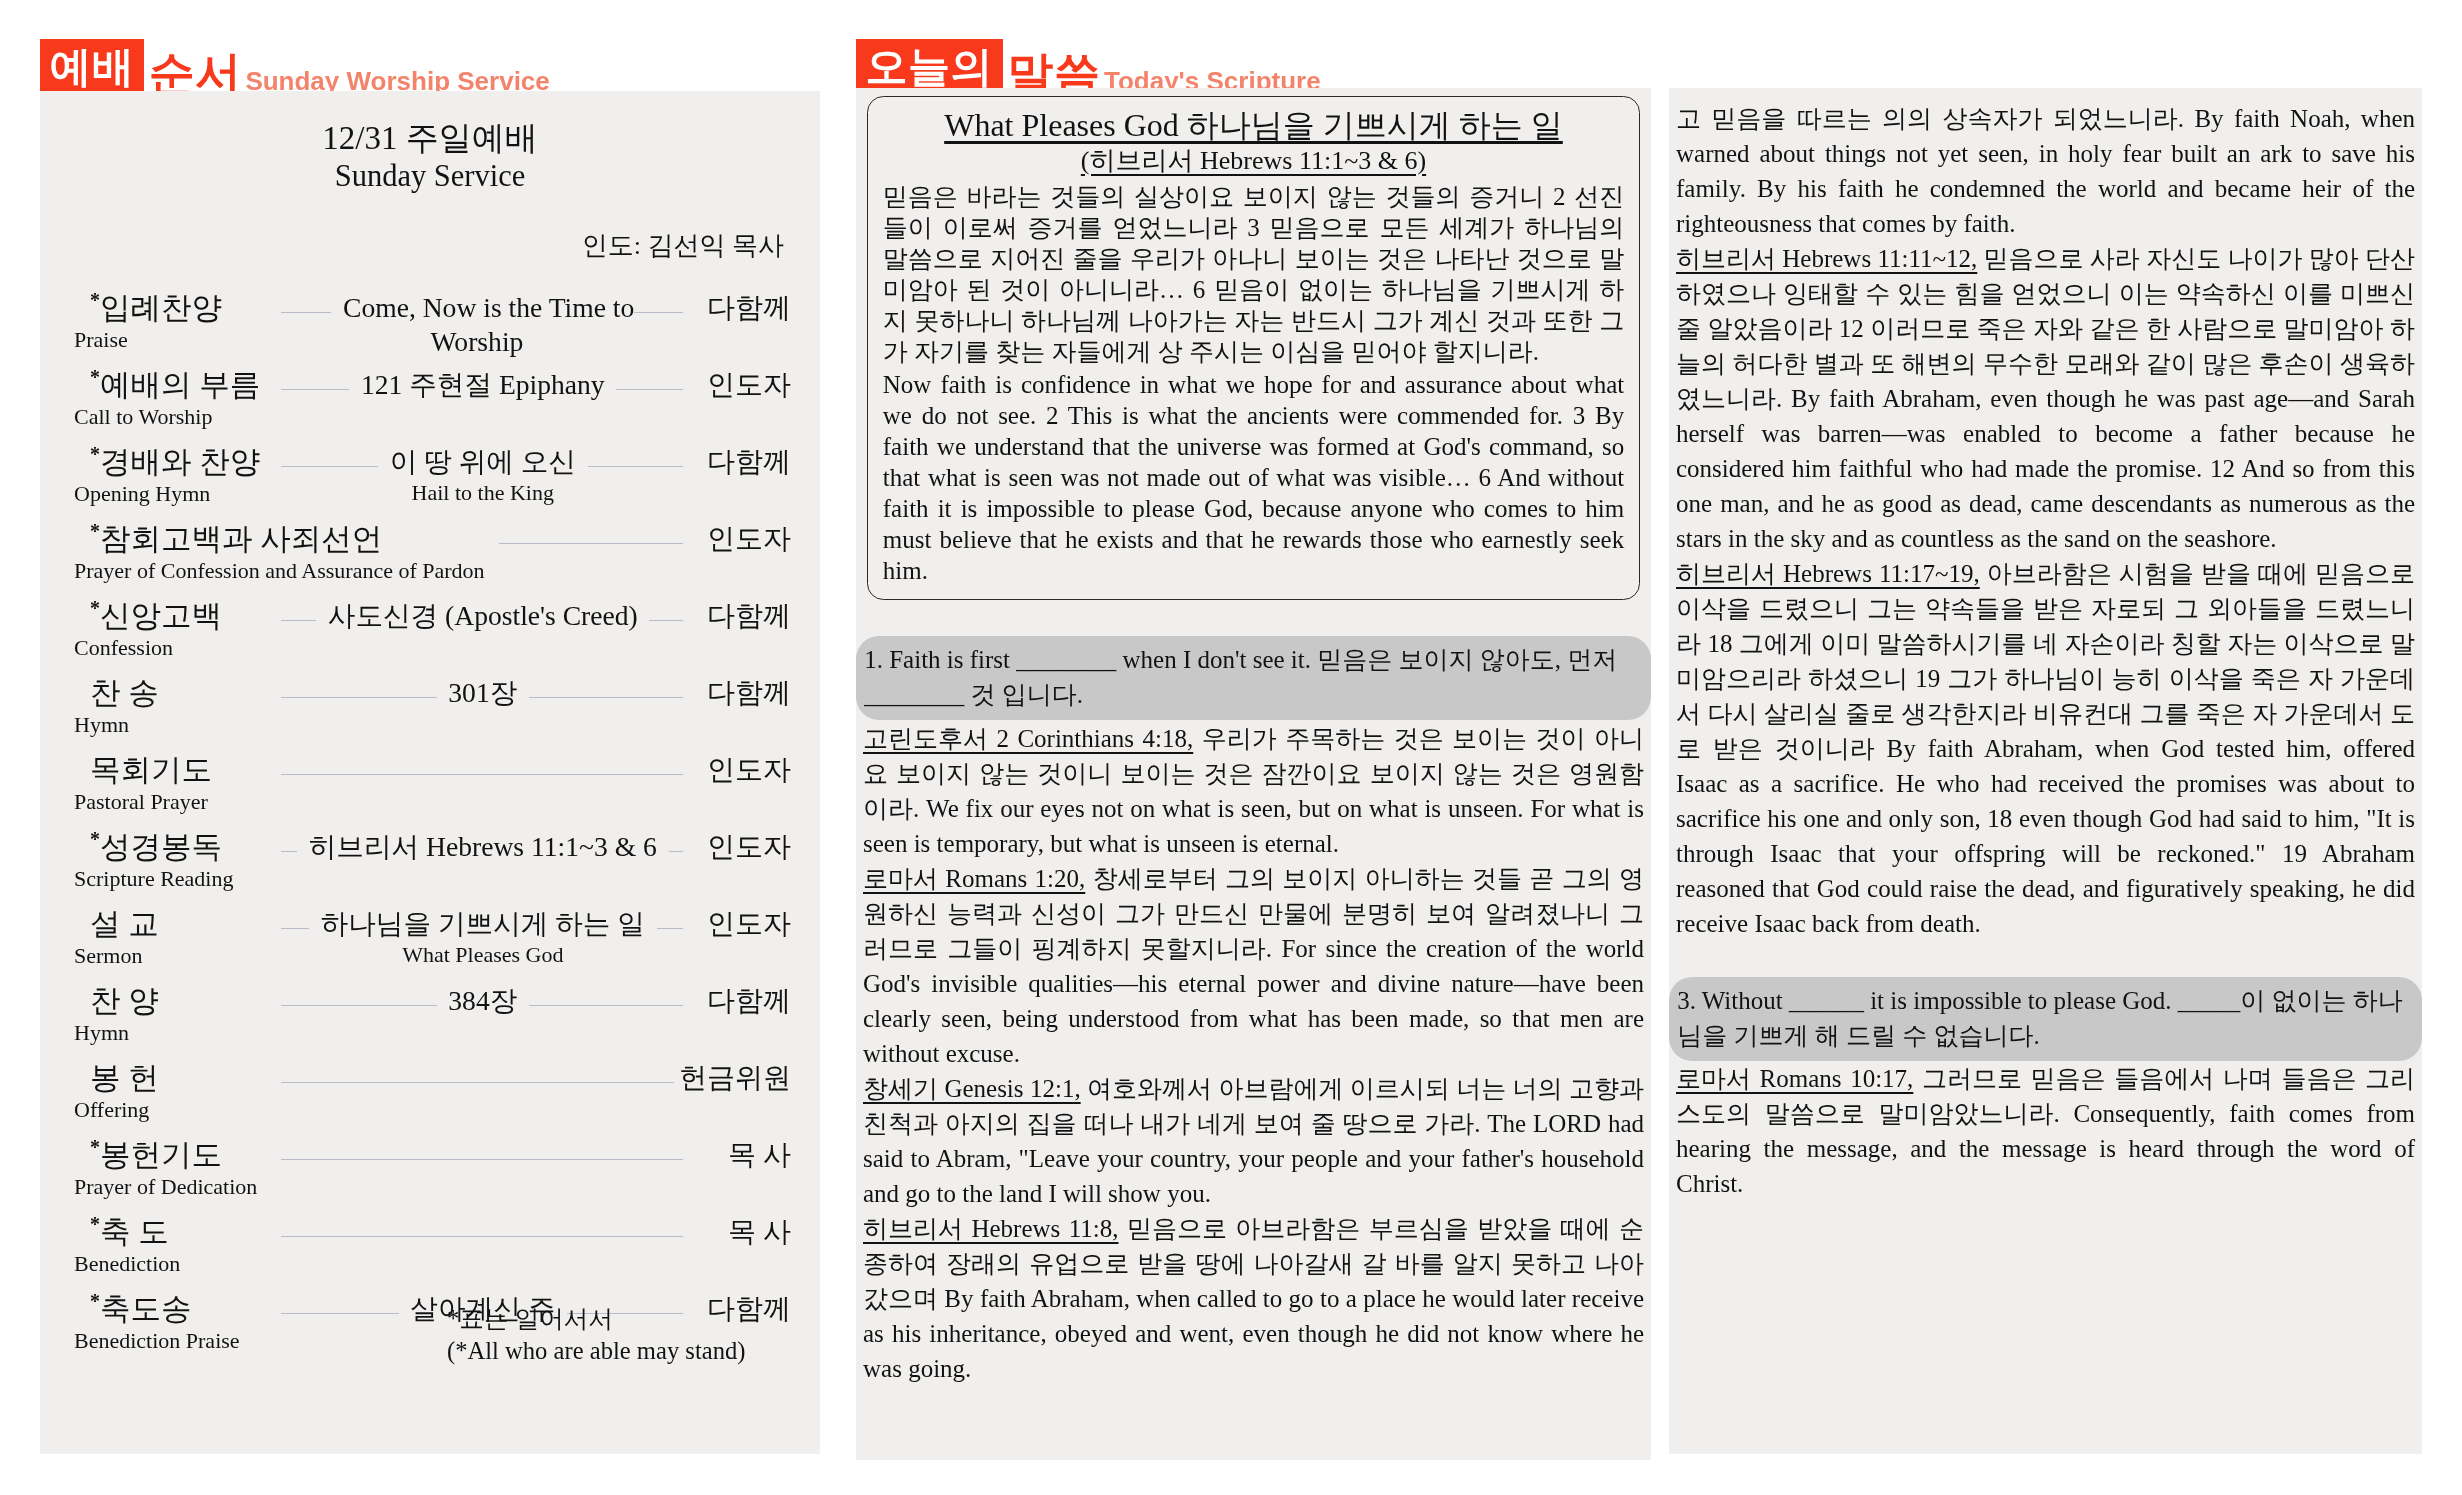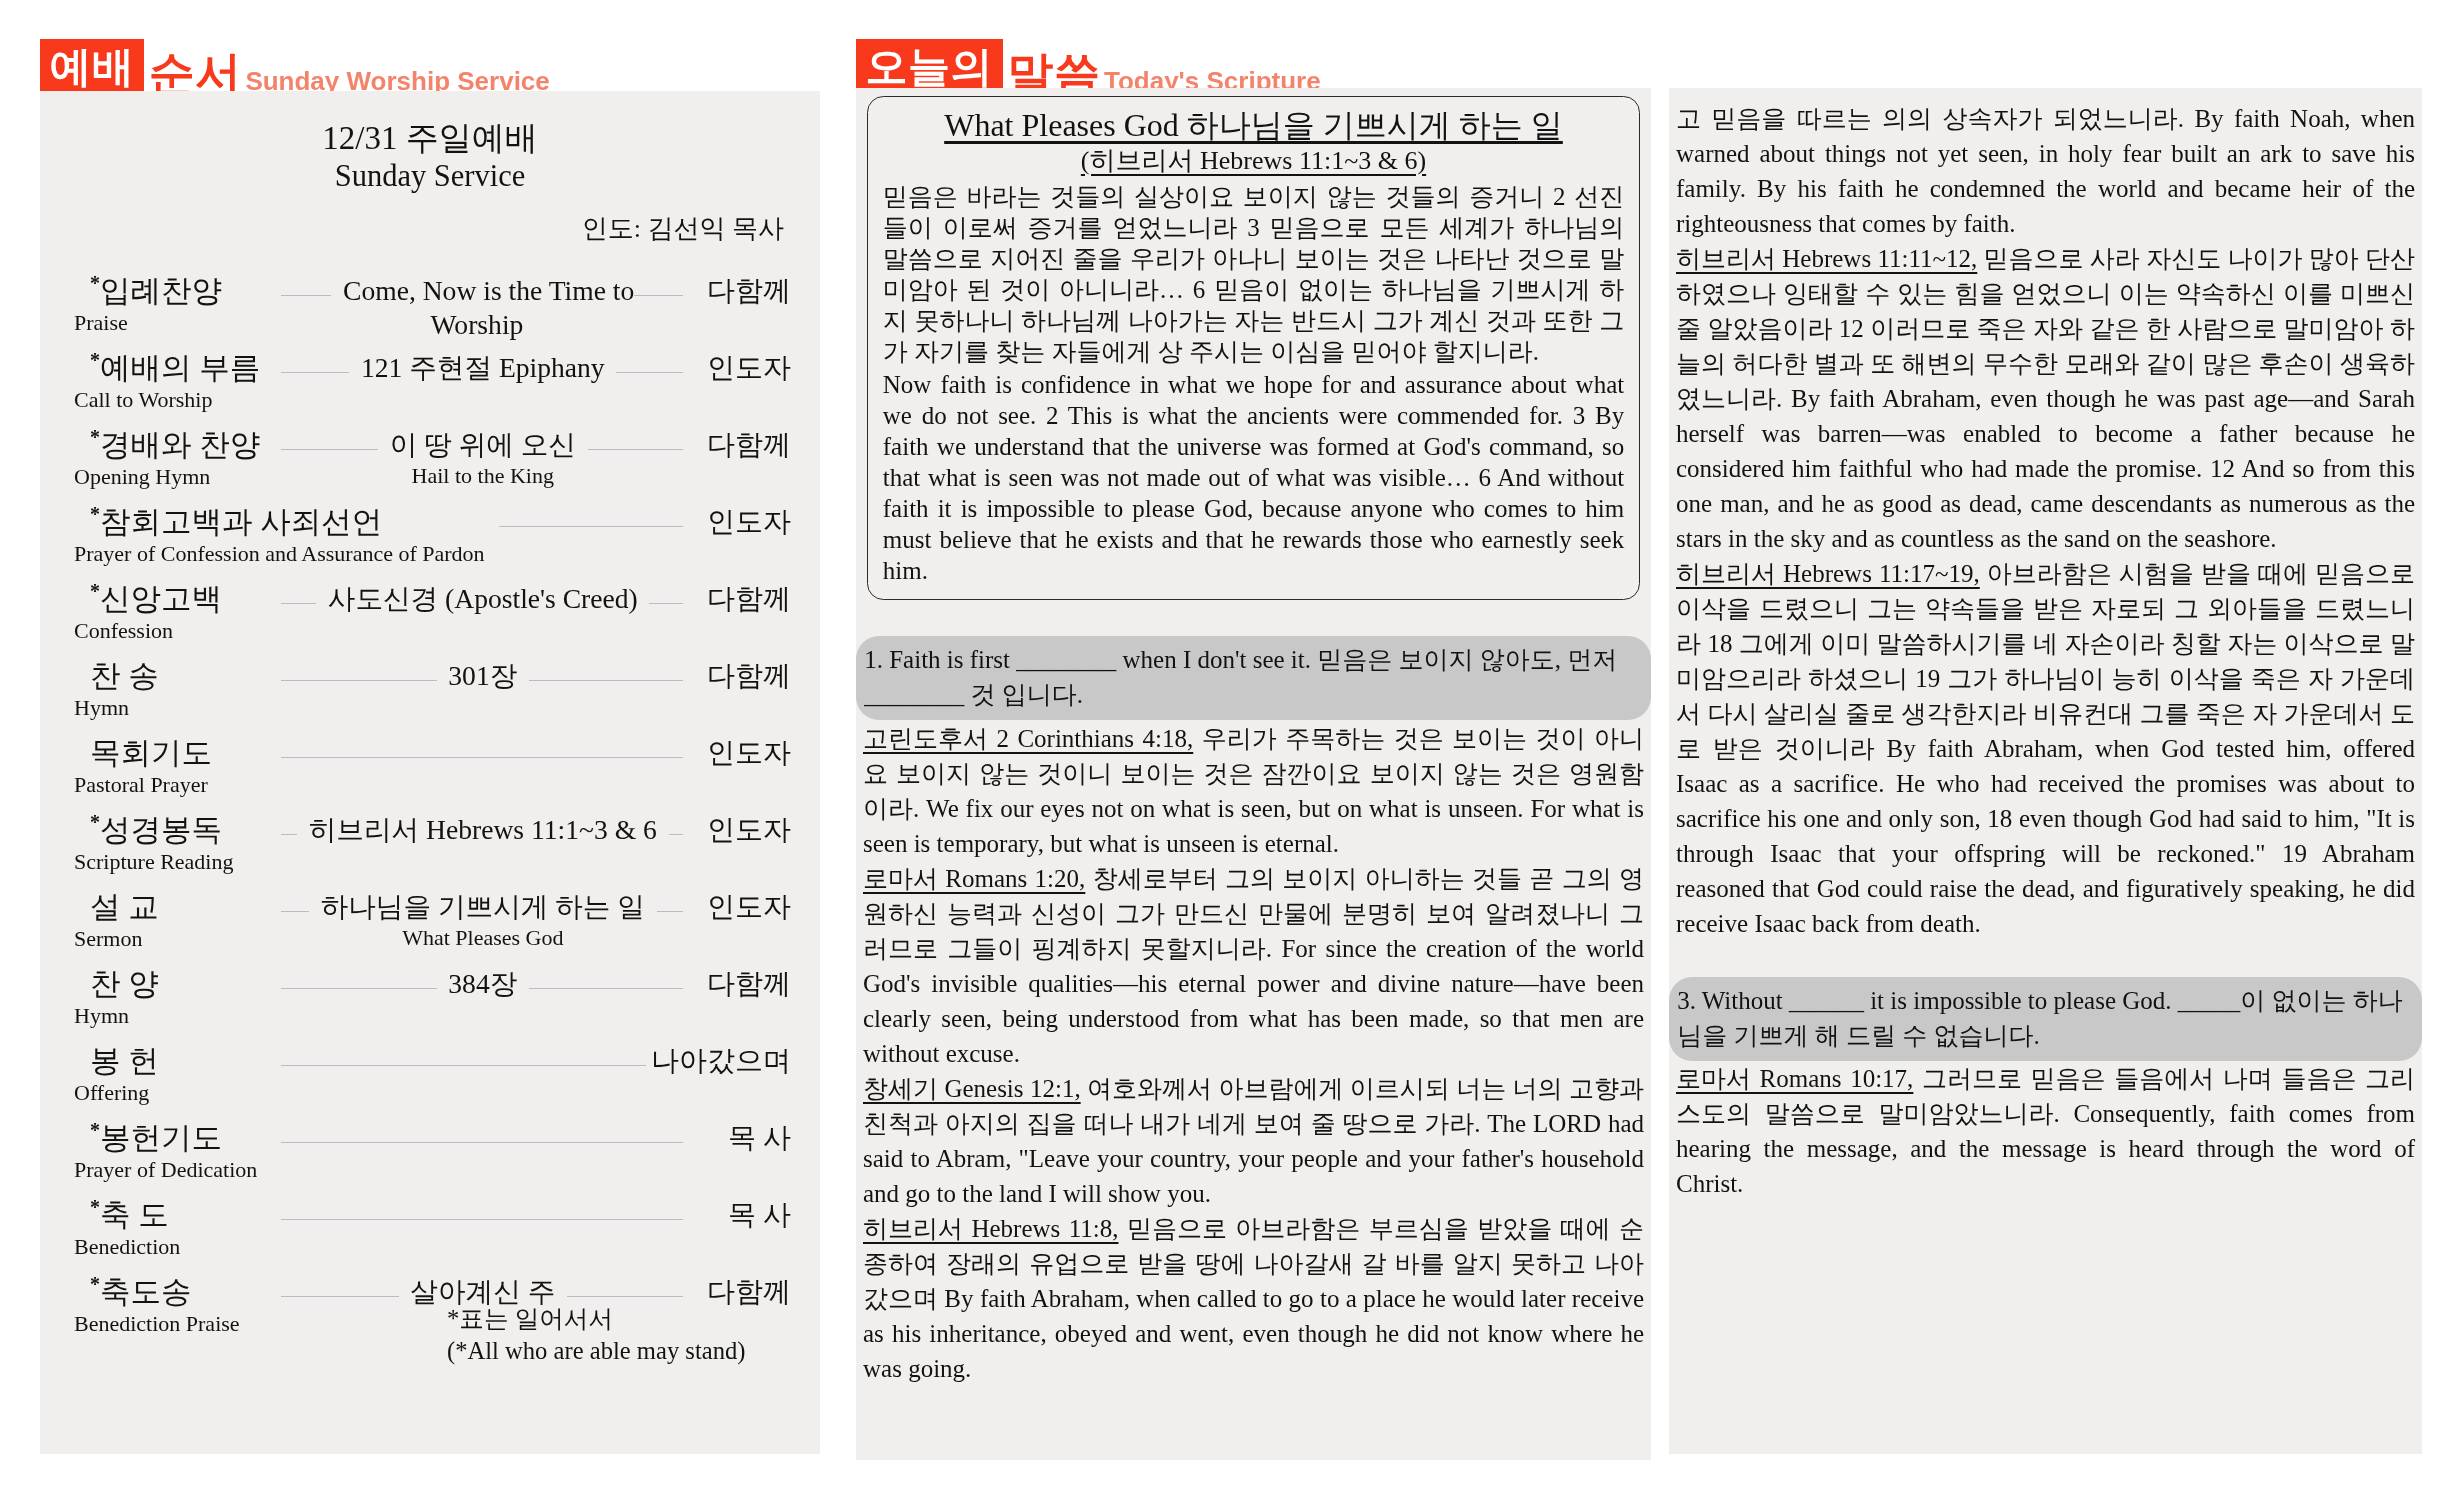--- a/index.html
+++ b/index.html
@@ -47,21 +47,21 @@
   
   .panel{position:absolute;background:var(--panel);overflow:hidden;}
   #left-panel  {left:40px;  top:91px;width:780px;height:1363px;}
   #middle-panel{left:856px;top:88px;width:795px;height:1372px;}
   #right-panel {left:1669px;top:88px;width:753px;height:1366px;}
 
   
   .svc-head{margin-top:28px;text-align:center;}
   .svc-title-ko{font-size:33px;line-height:39px;}
   .svc-title-en{font-size:30.5px;line-height:36px;}
-  .svc-leader{margin-top:20px;padding-right:36px;text-align:right;font-size:26px;line-height:29px;}
+  .svc-leader{margin-top:37px;padding-right:36px;text-align:right;font-size:26px;line-height:29px;}
 
   #worship-items{margin-top:30.5px;}
   .w-item{
     position:relative;display:flex;align-items:flex-start;
     margin:0 29px 0 34px;min-height:77px;
   }
   .w-left{flex:0 0 auto;min-width:193px;max-width:528px;padding-right:10.6px;}
   .w-ko{font-size:30.5px;line-height:34px;white-space:nowrap;margin-left:16px;}
   .star{font-size:20px;font-weight:bold;vertical-align:super;line-height:0;}
   .w-en{font-size:22px;line-height:27px;margin-top:1.2px;white-space:nowrap;}
@@ -244,21 +244,21 @@
         </div>
         <div class="w-item">
           <div class="w-left">
             <div class="w-ko"><span>봉 헌</span></div>
             <div class="w-en">Offering</div>
           </div>
           <div class="w-mid">
             <div class="w-line"></div>
             <div class="w-center"></div>
           </div>
-          <div class="w-right">나아갔으며</div>
+          <div class="w-right">헌금위원</div>
         </div>
         <div class="w-item">
           <div class="w-left">
             <div class="w-ko"><sup class="star">*</sup><span>봉헌기도</span></div>
             <div class="w-en">Prayer of Dedication</div>
           </div>
           <div class="w-mid">
             <div class="w-line"></div>
             <div class="w-center"></div>
           </div>

